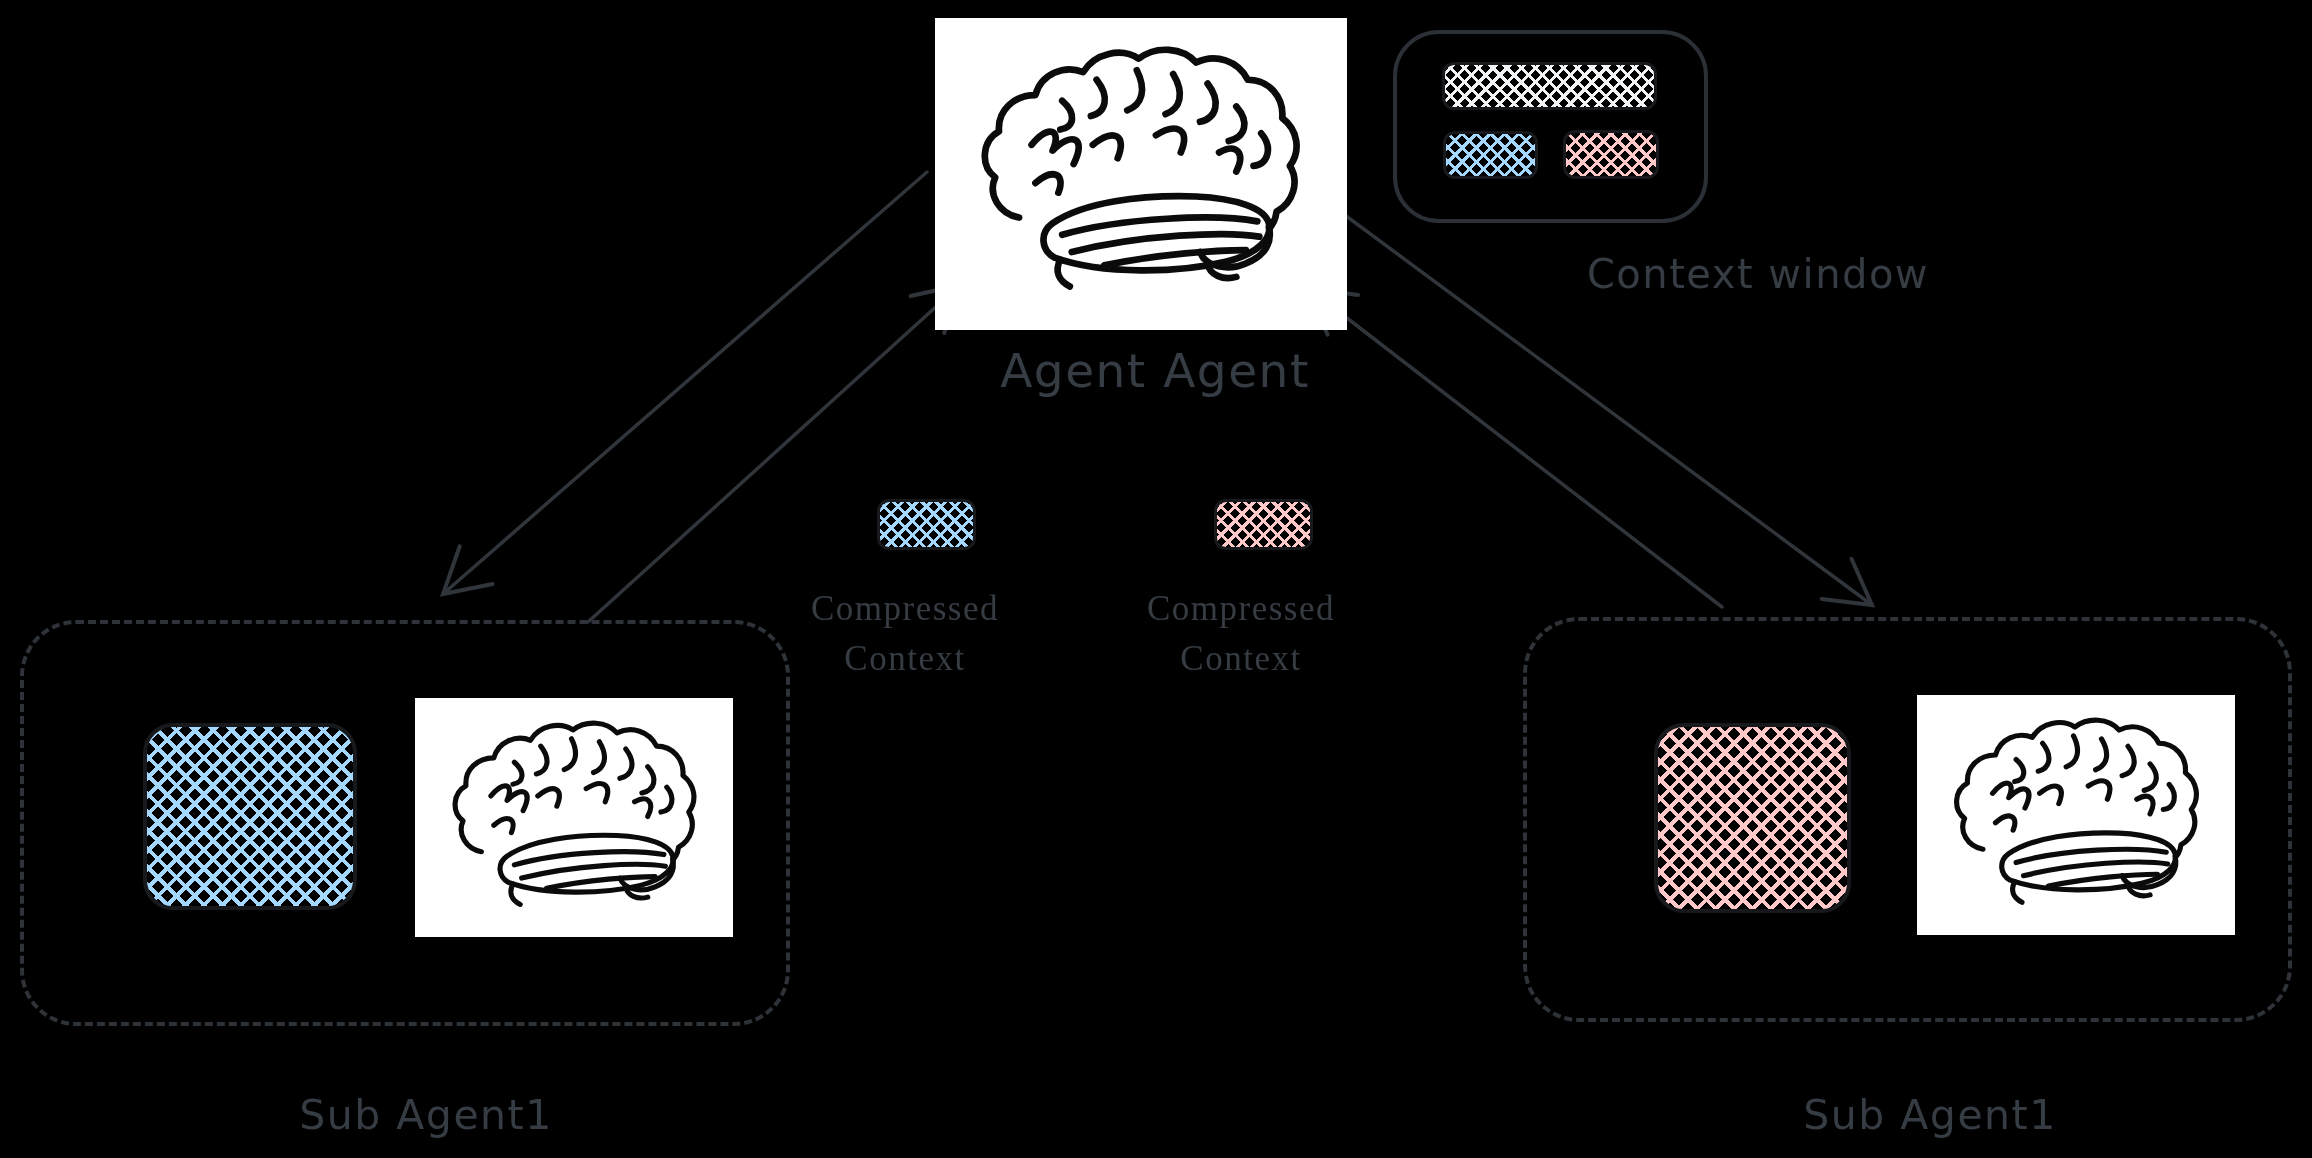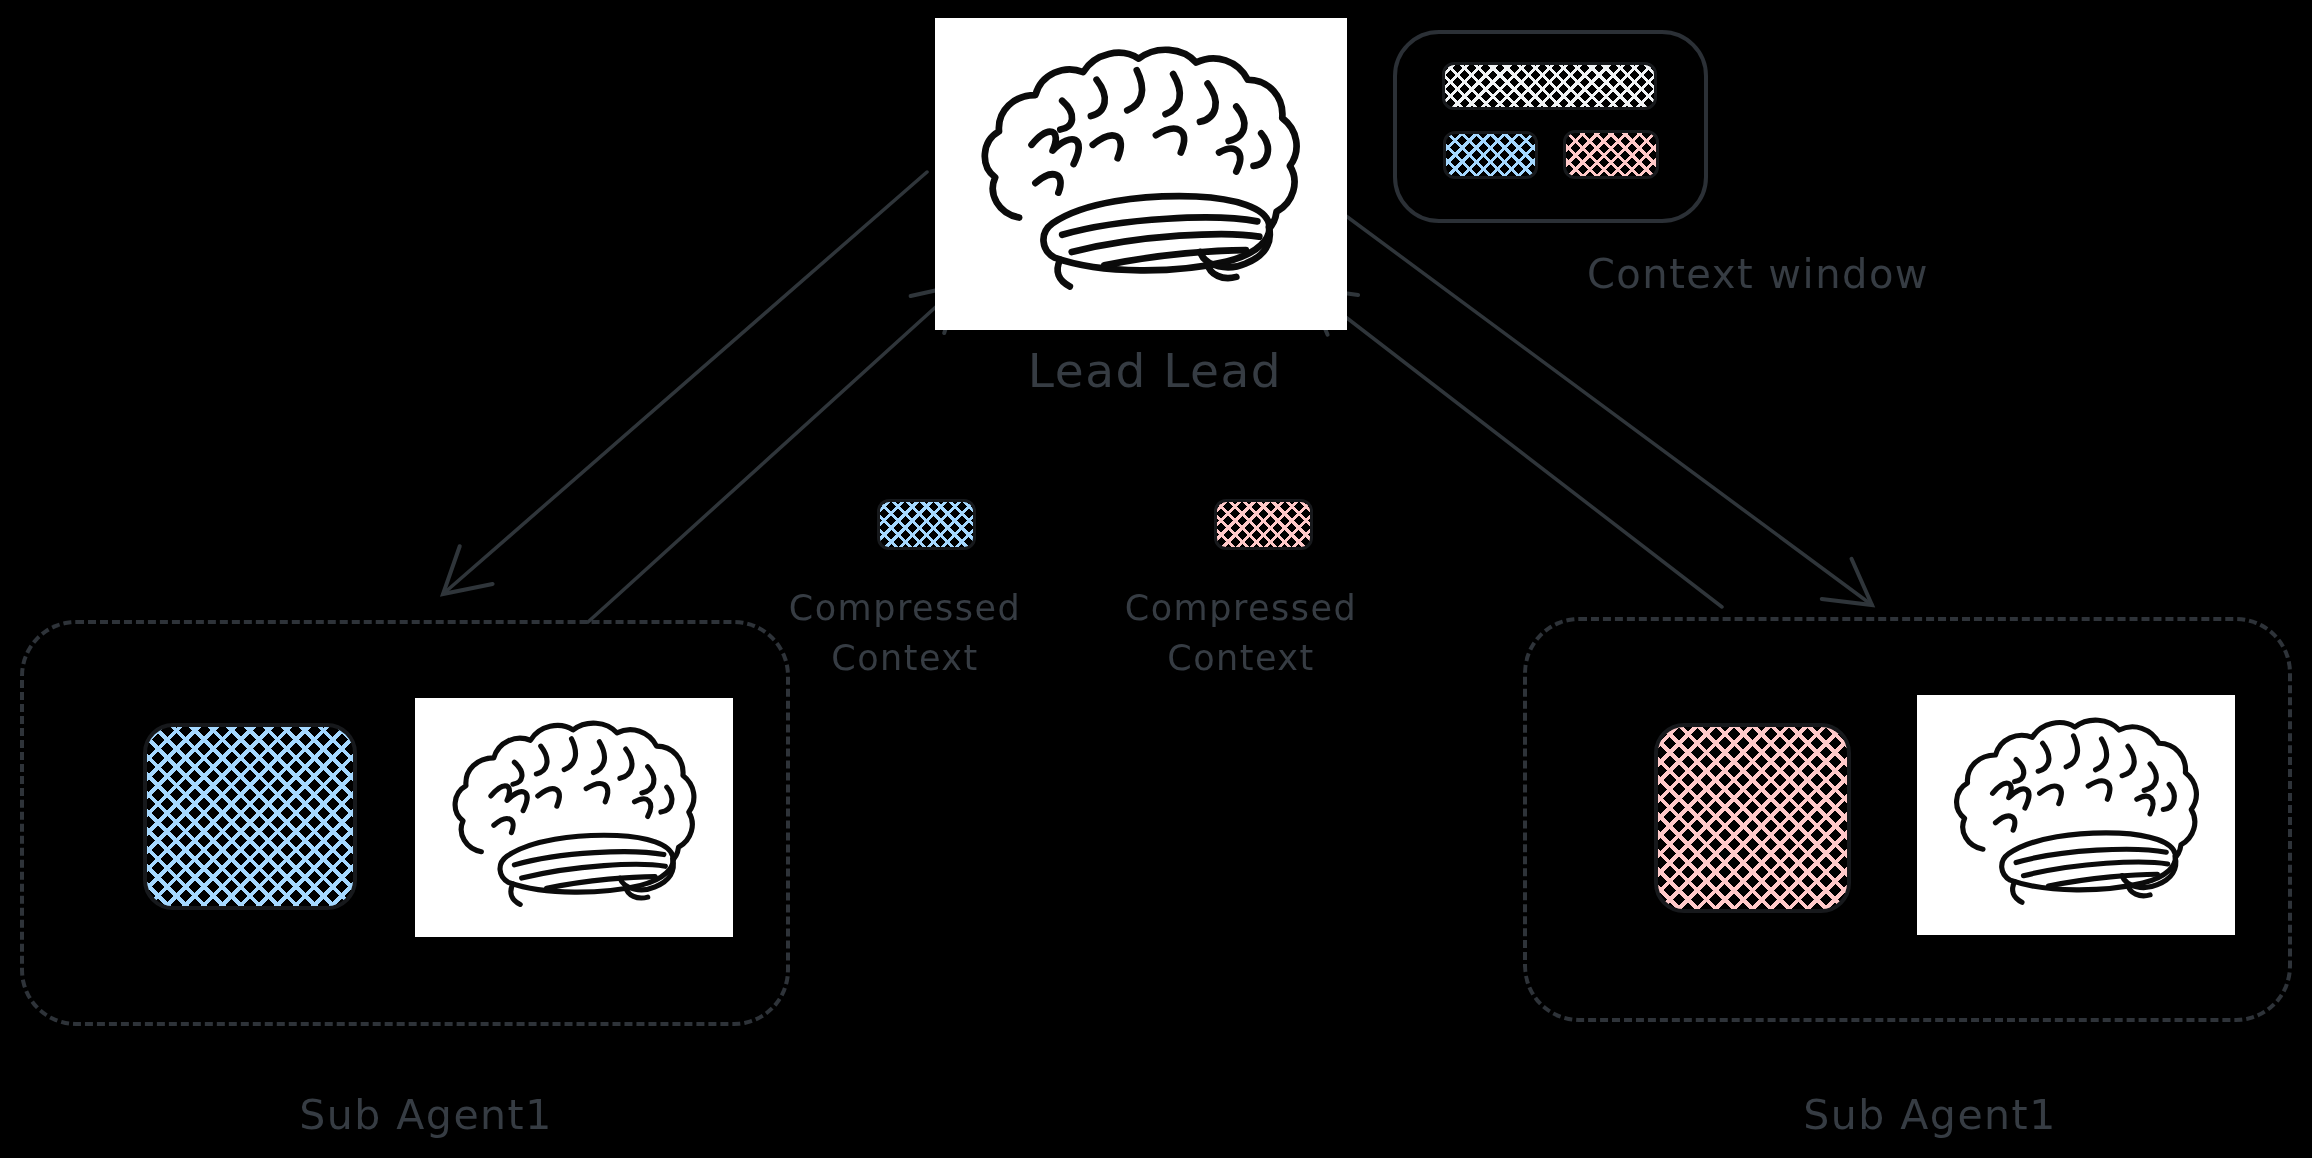--- a/index.html
+++ b/index.html
@@ -38,21 +38,21 @@
   .dashed-box{
     position:absolute;border:4px dashed #2e3339;border-radius:56px;background:transparent;
   }
   
   .lbl{
     position:absolute;color:#363c43;text-align:center;
     letter-spacing:1.5px;white-space:pre-line;line-height:1.42;
   }
   .lbl-lead{font-size:47px;}
   .lbl-ctx{font-size:40px;}
-  .lbl-comp{font-size:35px;}
+  .lbl-comp{font-size:35px;font-family:Liberation Serif, serif;}
   .lbl-sub{font-size:41px;}
 </style>
 </head>
 <body>
 
 <div class="stage">
 
   <svg width="0" height="0" style="position:absolute">
     <defs>
       <symbol id="brain" viewBox="0 0 400 300">
@@ -94,21 +94,21 @@
       <line x1="1338" y1="210" x2="1872" y2="605" marker-end="url(#ah)"></line>
       <line x1="1722" y1="607" x2="1308" y2="288" marker-end="url(#ah)"></line>
     </g>
   </svg>
 
   <div class="card" style="left:935px;top:18px;width:412px;height:312px;">
     <svg>
         <use href="#brain"></use>
       </svg>
   </div>
-  <div class="lbl lbl-lead abs" style="left:955px;top:338px;width:400px;">Lead Lead</div>
+  <div class="lbl lbl-lead abs" style="left:955px;top:338px;width:400px;">Agent Agent</div>
 
   <div class="ctx-box" style="left:1393px;top:30px;width:307px;height:185px;"></div>
   <div class="hatch hc-white" style="left:1442px;top:62px;width:209px;height:42px;"></div>
   <div class="hatch hc-blue" style="left:1443px;top:131px;width:89px;height:42px;"></div>
   <div class="hatch hc-pink" style="left:1563px;top:130px;width:90px;height:43px;"></div>
   <div class="lbl lbl-ctx abs" style="left:1558px;top:246px;width:400px;">Context window</div>
 
   <div class="hatch hc-blue" style="left:877px;top:499px;width:93px;height:45px;"></div>
   <div class="lbl lbl-comp abs" style="left:755px;top:584px;width:300px;">Compressed
 Context</div>

